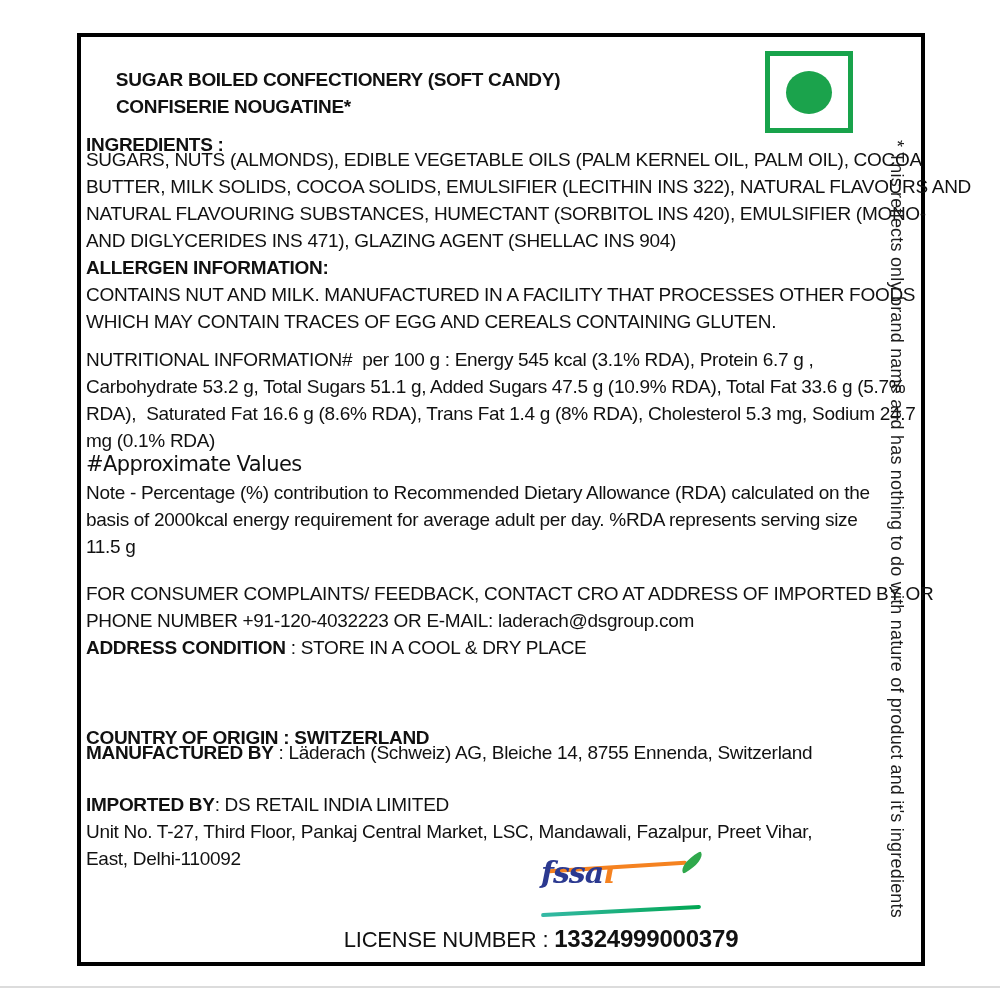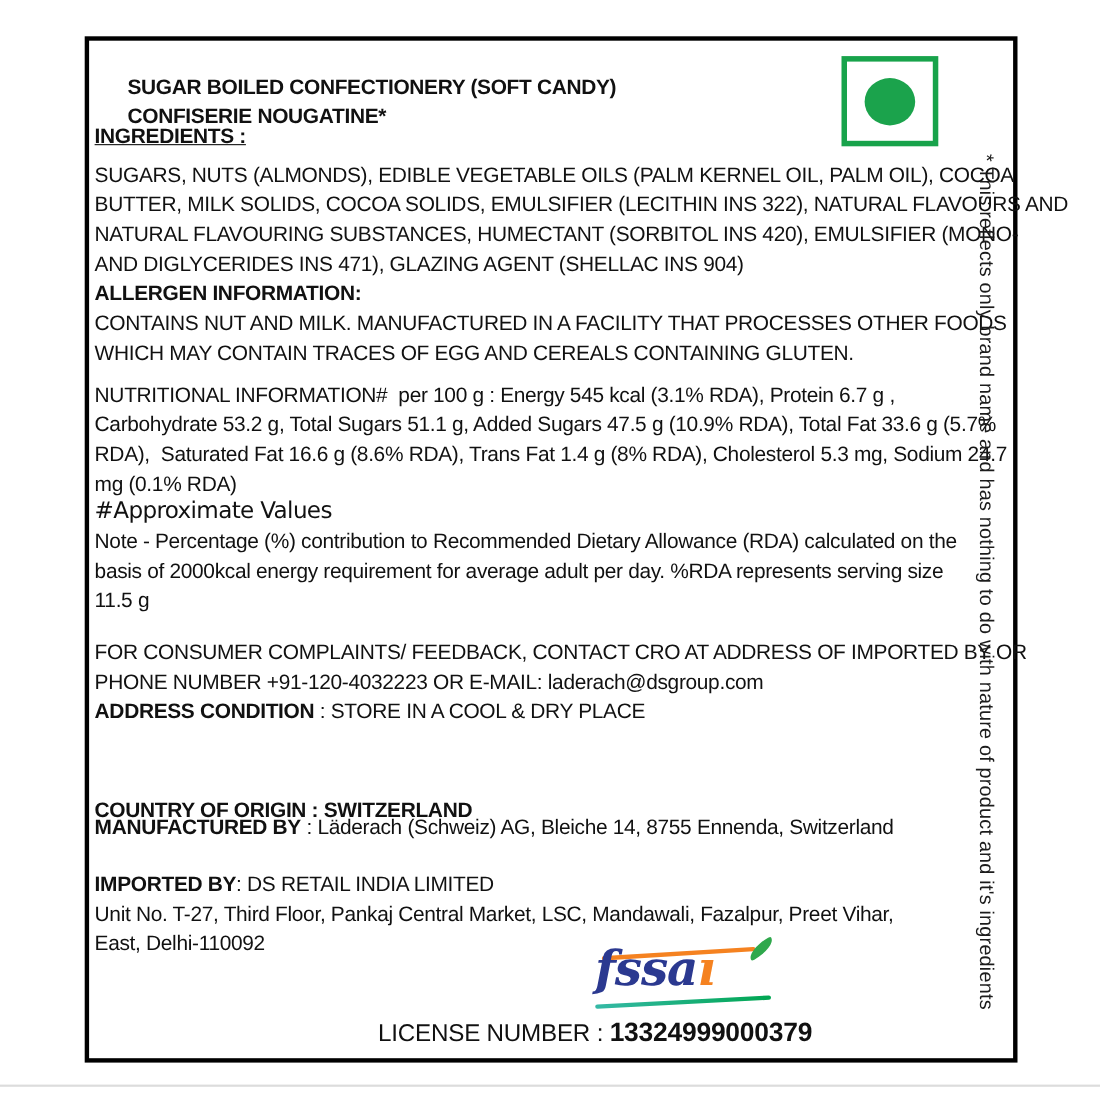--- a/index.html
+++ b/index.html
@@ -24,21 +24,21 @@
   .side-note{
     position:absolute;left:796px;top:103px;height:800px;width:30px;
     writing-mode:vertical-rl;font-size:18px;letter-spacing:0.2px;color:#1c1c1c;white-space:pre;
   }
   
   .fssai{position:absolute;left:460px;top:824px;width:165px;height:55px;}
   .fssai-bar-top{position:absolute;left:6px;top:4px;width:140px;height:4px;background:#f58220;transform:rotate(-3.5deg);border-radius:2px;}
   .fssai-text{
     position:absolute;left:0px;top:-6px;width:165px;
     font-family:"DejaVu Serif", serif;font-style:italic;font-weight:bold;
-    font-size:44px;color:#2b3990;letter-spacing:-1px;
+    font-size:30px;color:#2b3990;letter-spacing:-1px;
   }
   .fssai-i{color:#f58220;}
   .fssai-leaf{
     position:absolute;left:138px;top:-4px;width:26px;height:11px;background:#2fa84c;
     border-radius:90% 10% 90% 10%;transform:rotate(-30deg);
   }
   .fssai-bar-bottom{
     position:absolute;left:0px;top:48px;width:160px;height:3.5px;
     background:linear-gradient(to right,#35b9a6,#00a651);transform:rotate(-3deg);border-radius:2px;
   }
@@ -59,21 +59,21 @@
       SUGAR BOILED CONFECTIONERY (SOFT CANDY)
     </div>
     <div class="blk b" style="top:29px;">
       <span>CONFISERIE NOUGATINE*</span>
     </div>
 
     <div class="veg-mark">
       <div class="veg-dot"></div>
     </div>
 
-    <div class="blk b" style="top:74px;text-decoration:underline;">INGREDIENTS :</div>
+    <div class="blk b" style="top:94px;">INGREDIENTS :</div>
     <div class="blk" style="top:109px;">SUGARS, NUTS (ALMONDS), EDIBLE VEGETABLE OILS (PALM KERNEL OIL, PALM OIL), COCOA
 BUTTER, MILK SOLIDS, COCOA SOLIDS, EMULSIFIER (LECITHIN INS 322), NATURAL FLAVOURS AND
 NATURAL FLAVOURING SUBSTANCES, HUMECTANT (SORBITOL INS 420), EMULSIFIER (MONO-
 AND DIGLYCERIDES INS 471), GLAZING AGENT (SHELLAC INS 904)</div>
 
     <div class="blk" style="top:244px;">CONTAINS NUT AND MILK. MANUFACTURED IN A FACILITY THAT PROCESSES OTHER FOODS
 WHICH MAY CONTAIN TRACES OF EGG AND CEREALS CONTAINING GLUTEN.</div>
     <div class="blk b" style="top:217px;">ALLERGEN INFORMATION:</div>
 
     <div class="blk" style="top:309px;">NUTRITIONAL INFORMATION#  per 100 g : Energy 545 kcal (3.1% RDA), Protein 6.7 g ,

